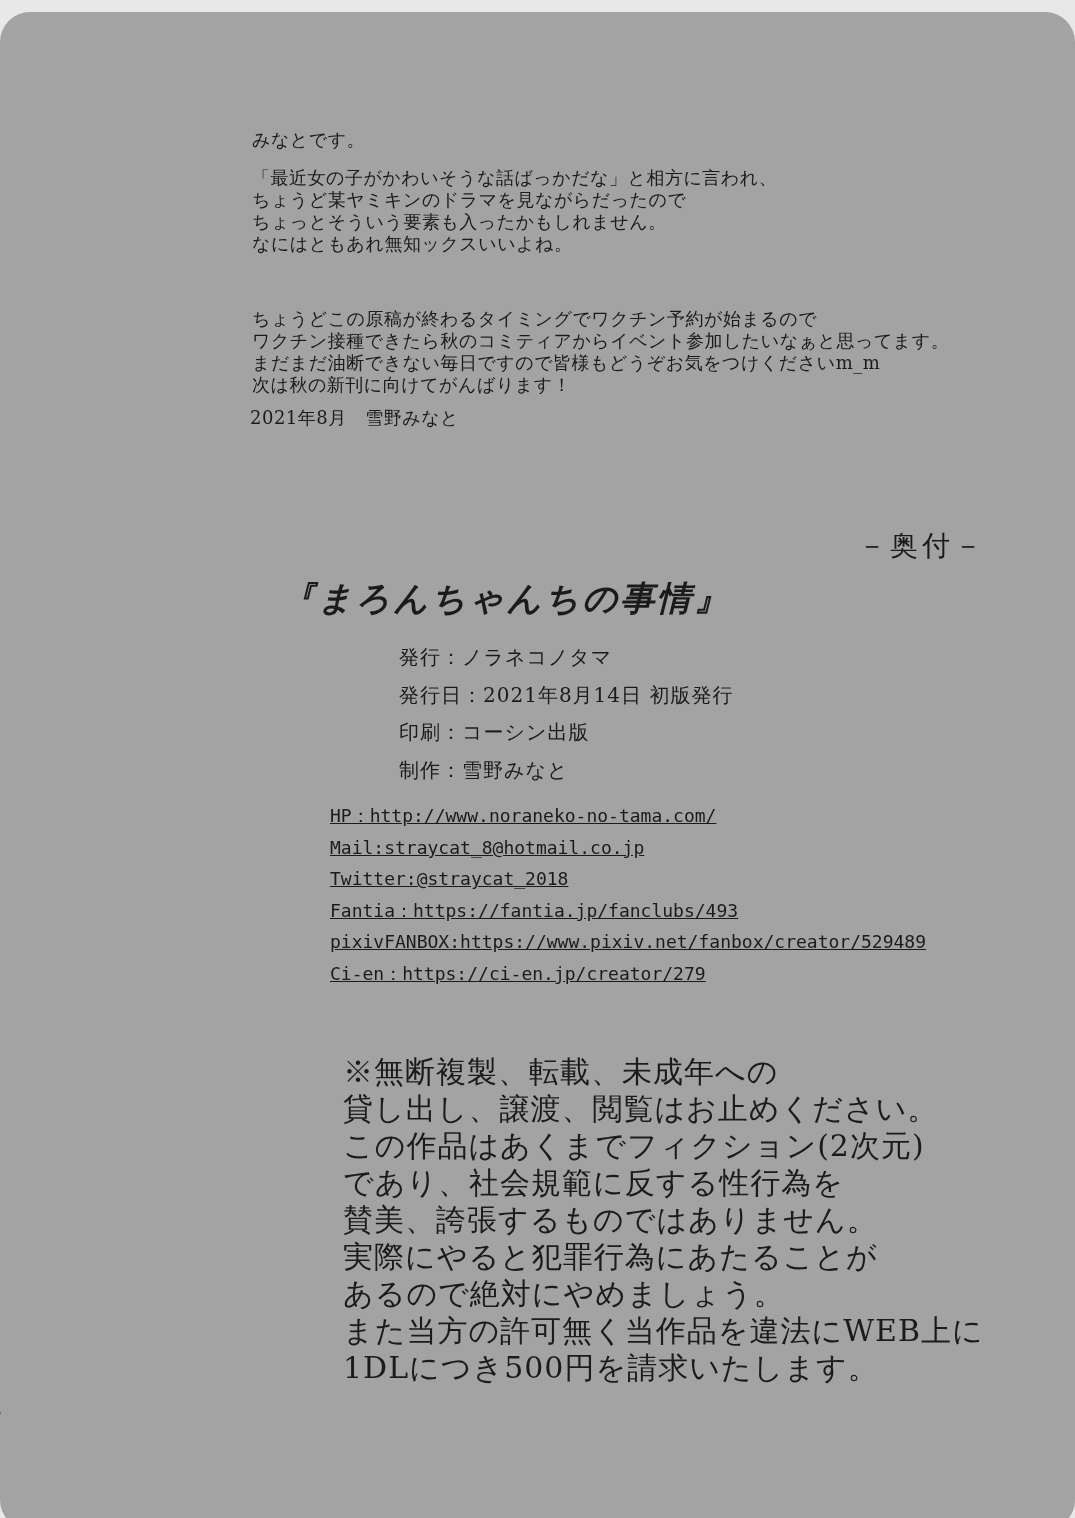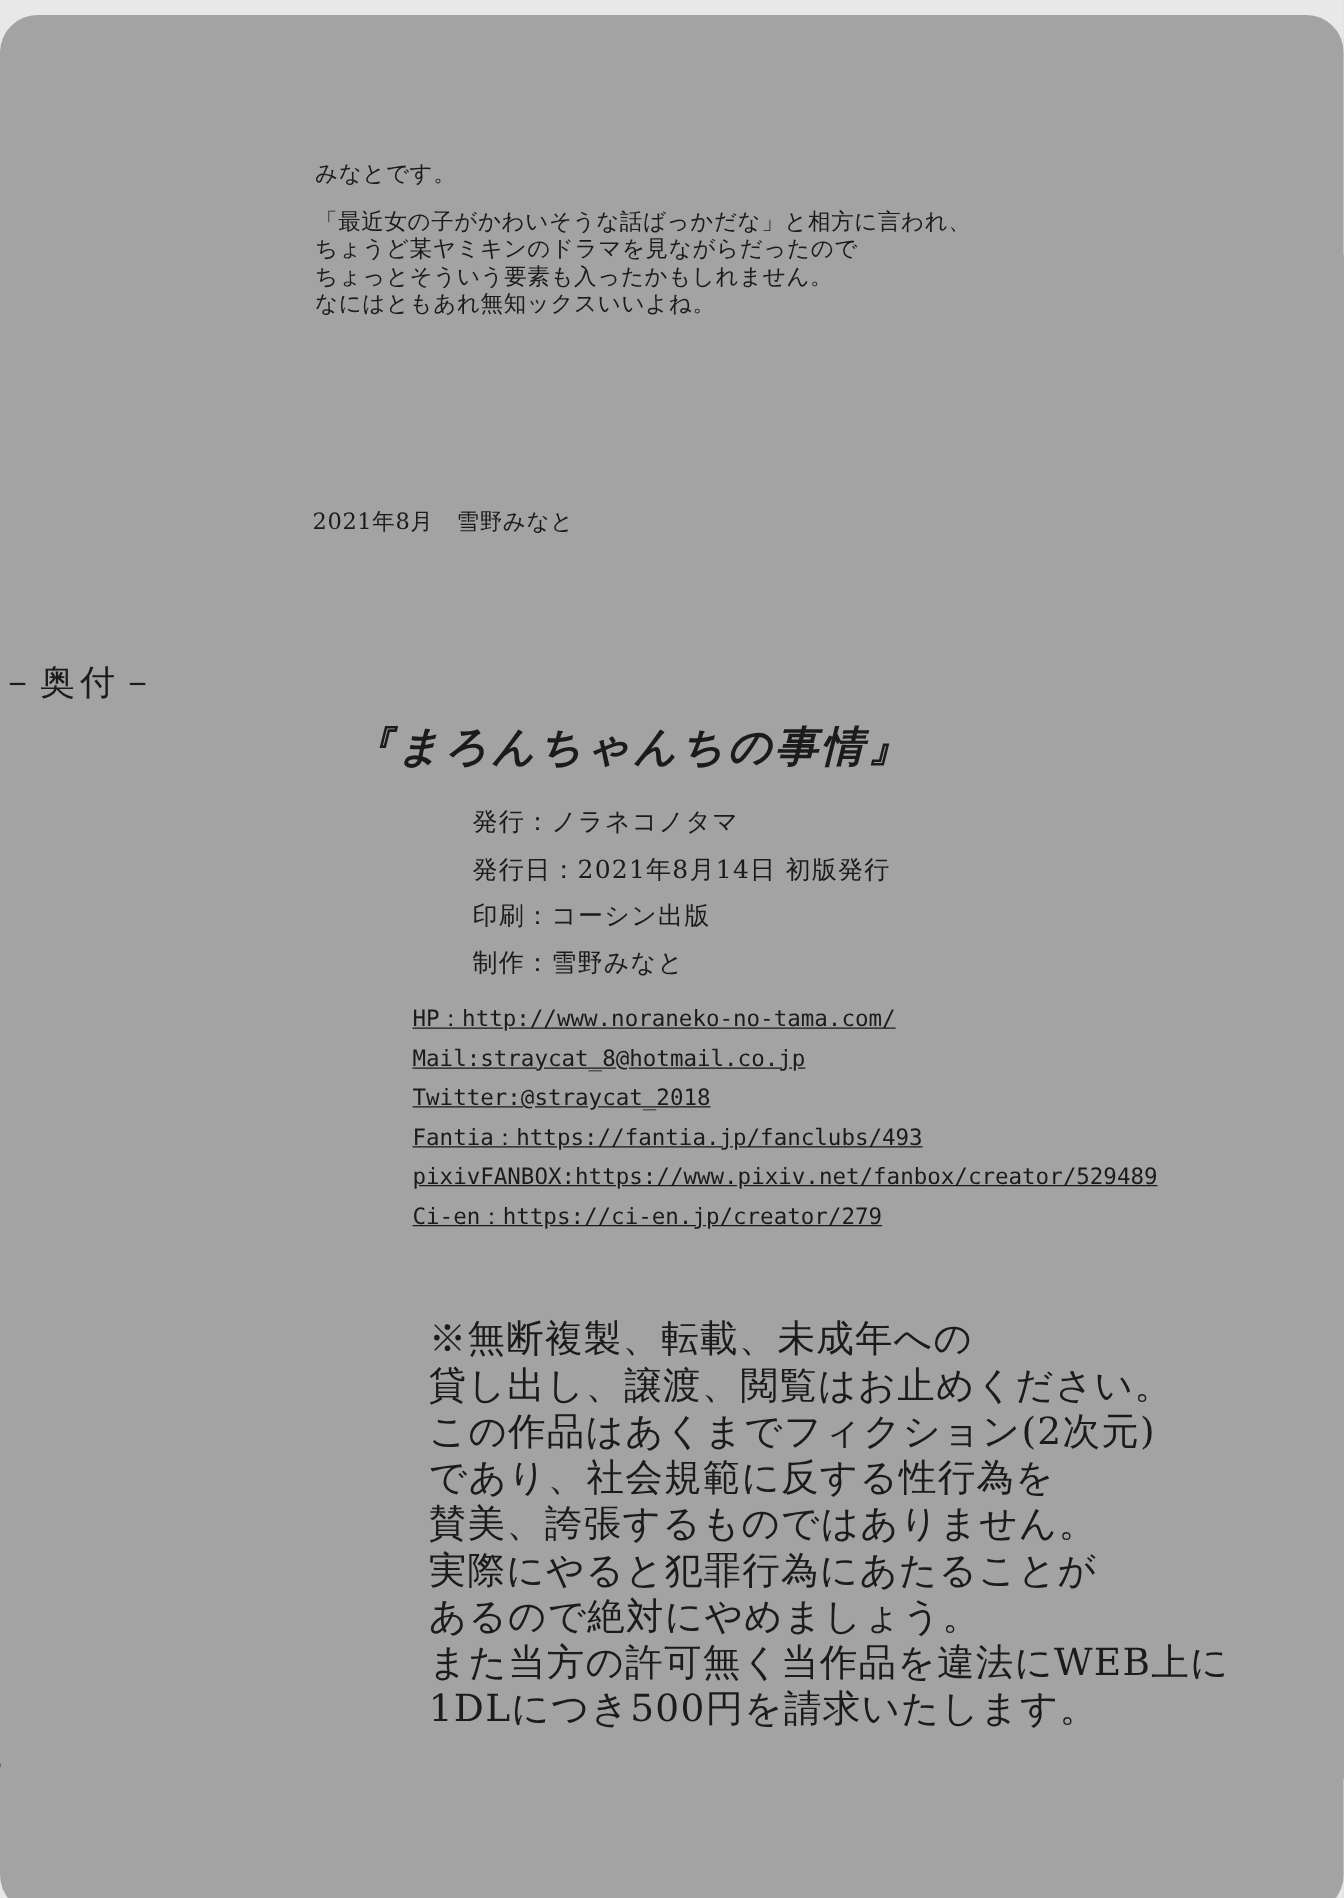--- a/index.html
+++ b/index.html
@@ -16,21 +16,21 @@
   .abs{position:absolute;}
 
   
   .afterword{font-size:18px;line-height:22px;letter-spacing:0.5px;}
   .afterword div{white-space:pre;}
 
   .signoff{font-size:18px;line-height:22px;letter-spacing:0.5px;white-space:pre;}
 
   
   .section-label{
-    left:0;width:986px;text-align:left;
+    left:0;width:986px;text-align:right;
     font-size:28px;line-height:34px;letter-spacing:4px;
     white-space:pre;
   }
   .book-title{
     left:0;width:1012px;text-align:center;
     font-size:34px;line-height:40px;letter-spacing:3px;
     font-weight:bold;white-space:pre;font-style:italic;
   }
 
   
@@ -66,28 +66,34 @@
     <div>みなとです。</div>
   </div>
 
   <div class="abs afterword" style="left:252px;top:155px;">
     <div>「最近女の子がかわいそうな話ばっかだな」と相方に言われ、</div>
     <div>ちょうど某ヤミキンのドラマを見ながらだったので</div>
     <div>ちょっとそういう要素も入ったかもしれません。</div>
     <div>なにはともあれ無知ックスいいよね。</div>
   </div>
 
+  <div class="abs afterword" style="left:252px;top:296px;">
+    <div>ちょうどこの原稿が終わるタイミングでワクチン予約が始まるので</div>
+    <div>ワクチン接種できたら秋のコミティアからイベント参加したいなぁと思ってます。</div>
+    <div>まだまだ油断できない毎日ですので皆様もどうぞお気をつけくださいm_m</div>
+    <div>次は秋の新刊に向けてがんばります！</div>
+  </div>
 
   <div class="abs signoff" style="left:250px;top:395px;">2021年8月　雪野みなと</div>
 
   <div class="abs section-label" style="top:517px;">－奥付－</div>
 
   <div class="abs book-title" style="top:566px;">『まろんちゃんちの事情』</div>
 
-  <div class="abs colophon-entries" style="left:378px;top:627px;">
+  <div class="abs colophon-entries" style="left:399px;top:627px;">
     <div class="row"><span>発行：</span><span>ノラネコノタマ</span></div>
     <div class="row"><span>発行日：</span><span>2021年8月14日 初版発行</span></div>
     <div class="row"><span>印刷：</span><span>コーシン出版</span></div>
     <div class="row"><span>制作：</span><span>雪野みなと</span></div>
   </div>
 
   <div class="abs links" style="left:330px;top:788px;">
     <div class="row">HP：http://www.noraneko-no-tama.com/</div>
     <div class="row">Mail:straycat_8@hotmail.co.jp</div>
     <div class="row">Twitter:@straycat_2018</div>

